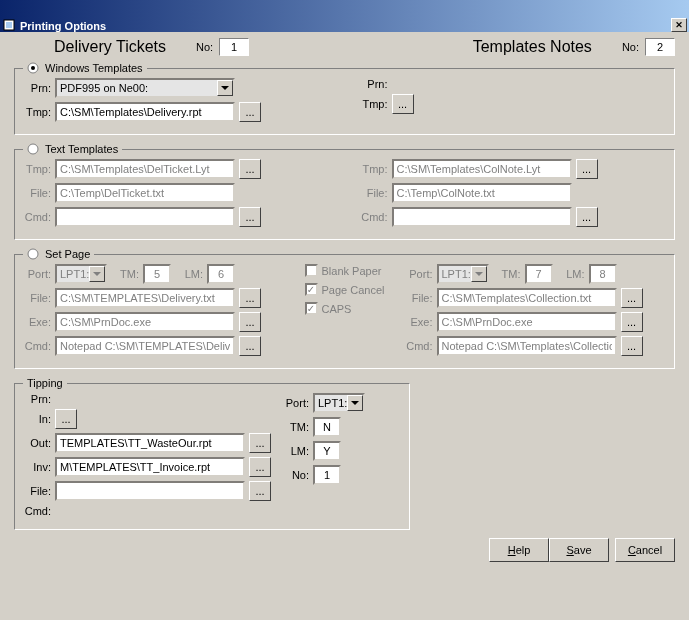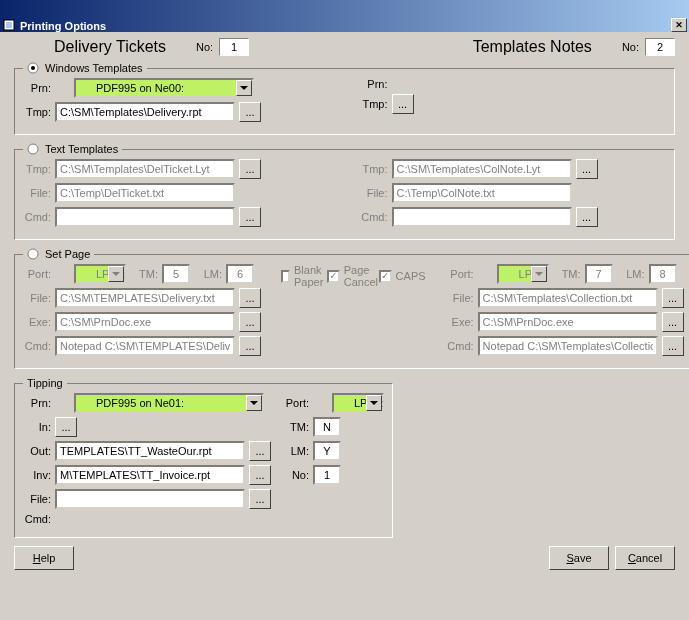--- a/index.html
+++ b/index.html
@@ -112,27 +112,26 @@
 input.sunken, .sunken {
   border: 2px inset #d4d0c8;
   background: #fff;
   height: 20px;
   padding: 1px 3px;
   font-family: inherit;
   font-size: 11px;
 }
 .select {
   border: 2px inset #d4d0c8;
-  background: #bef264;
+  background: #e5e5e5;
   height: 20px;
   display: flex;
   align-items: center;
   position: relative;
-  padding: 0 0 0 20px;
-  margin-left: 19px;
+  padding: 0 0 0 3px;
 }
 .select .arrow {
   width: 16px;
   height: 16px;
   background: #d4d0c8;
   border: 1px solid;
   border-color: #fff #404040 #404040 #fff;
   display: flex;
   align-items: center;
   justify-content: center;
@@ -180,35 +179,35 @@
   line-height: 1;
 }
 .check-row {
   display: flex;
   align-items: center;
   margin-bottom: 6px;
   color: #808080;
 }
 .bottom-row {
   display: flex;
-  justify-content: space-between;
+  justify-content: flex-end;
   margin-top: 4px;
 }
 .btn-text {
   min-width: 60px;
   height: 24px;
 }
 .underline-first::first-letter { text-decoration: underline; }
 .w-180 { width: 180px; }
 .w-190 { width: 190px; }
 .small-box { width: 28px; text-align: center; }
 .disabled-text { color: #808080; }
 .center-checks {
   display: flex;
-  flex-direction: row;
+  flex-direction: column;
   justify-content: center;
   padding: 0 10px;
 }
 .set-text-cols {
   display: flex;
   gap: 10px;
   align-items: flex-start;
 }
 </style>
 </head>
@@ -396,32 +395,28 @@
         </div>
         <div class="row">
           <span class="lbl disabled">Cmd:</span>
           <input class="sunken w-180 disabled-text" value="Notepad C:\SM\Templates\Collection" style="">
           <button class="btn btn-sq">...</button>
         </div>
       </div>
     </div>
   </fieldset>
 
-  <fieldset class="group" style="width:368px">
+  <fieldset class="group" style="width:396px">
     <legend>
       <span>Tipping</span>
     </legend>
     <div style="display:flex;gap:10px">
       <div>
         <div class="row">
           <span class="lbl">Prn:</span>
-          <div class="select w-190">
-            <span>PDF995 on Ne01:</span>
-            <span class="arrow"></span>
-          </div>
         </div>
         <div class="row">
           <span class="lbl">In:</span>
           <button class="btn btn-sq">...</button>
         </div>
         <div class="row">
           <span class="lbl" able="false">Out:</span>
           <input class="sunken w-190" value="TEMPLATES\TT_WasteOur.rpt" style="">
           <button class="btn btn-sq">...</button>
         </div>

